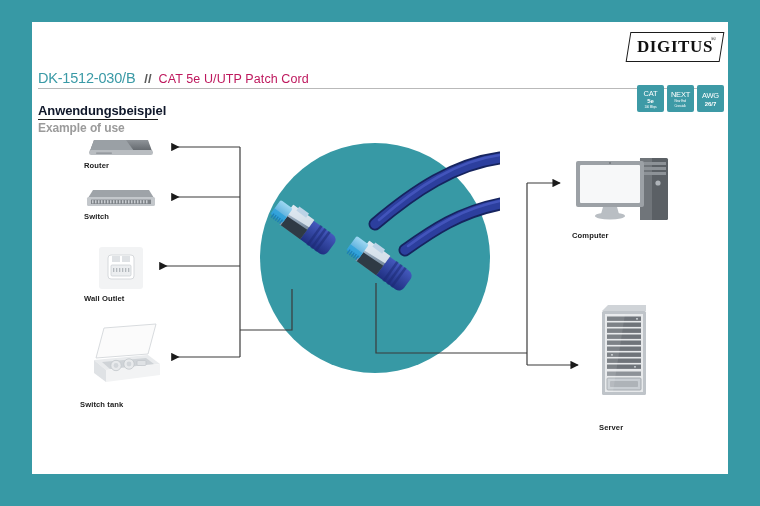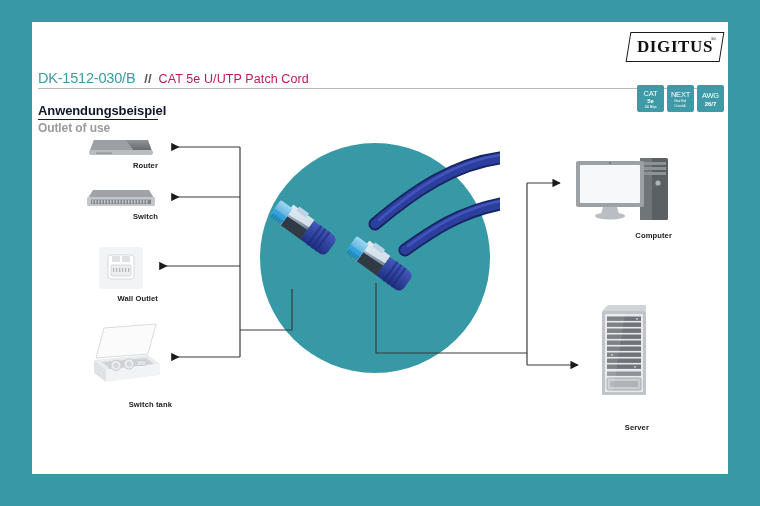--- a/index.html
+++ b/index.html
@@ -69,21 +69,21 @@
 
   
   .circle{position:absolute;left:260px;top:143px;width:230px;height:230px;border-radius:50%;
     background:#3799a5;}
   .cable-svg{position:absolute;left:255px;top:138px;width:245px;height:242px;}
 
   
   .wires{position:absolute;left:0;top:0;width:760px;height:506px;pointer-events:none;}
 
   
-  .dev-label{position:absolute;font-size:7.6px;font-weight:bold;color:#1b1b1b;text-align:right;
+  .dev-label{position:absolute;font-size:7.6px;font-weight:bold;color:#1b1b1b;text-align:left;
     letter-spacing:0.1px;}
 
   
   .dev{position:absolute;}
 </style>
 </head>
 <body>
 
 <div id="stage">
 
@@ -99,21 +99,21 @@
 
   <div class="sku-row">
     <span class="sku">DK-1512-030/B</span>
     <span class="slashes">//</span>
     <span class="sku-desc">CAT 5e U/UTP Patch Cord</span>
   </div>
   <div class="hdr-rule"></div>
 
   <div class="sec-de">Anwendungsbeispiel</div>
   <div class="sec-de-rule"></div>
-  <div class="sec-en">Outlet of use</div>
+  <div class="sec-en">Example of use</div>
 
   <div class="logo-wrap">
     <div class="logo-box"></div>
     <div class="logo-text">DIGITUS</div>
     <div class="logo-reg">®</div>
   </div>
 
   <div class="badges">
     <div class="badge">
       <span class="b1">CAT</span>

